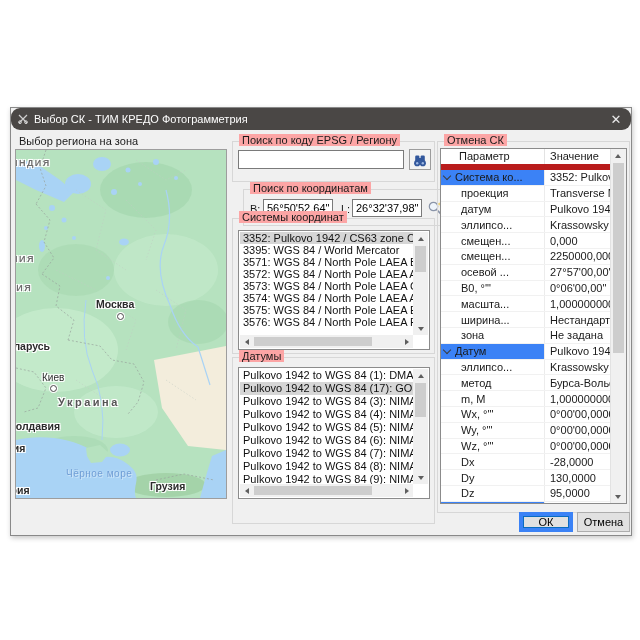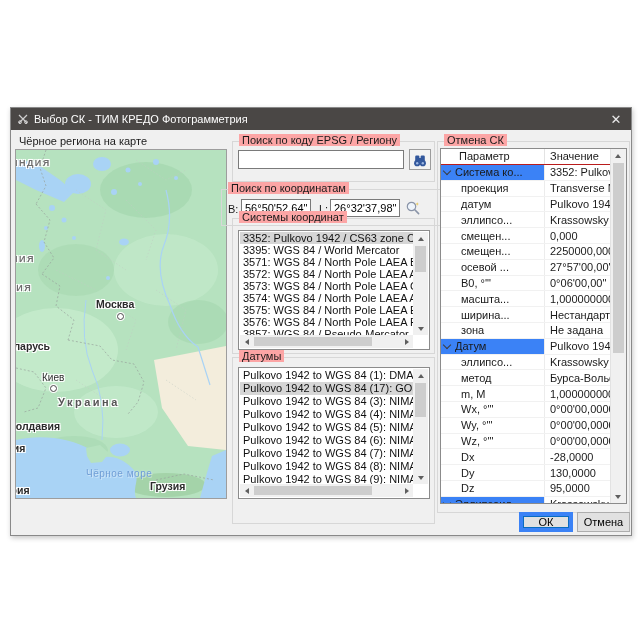--- a/index.html
+++ b/index.html
@@ -3,21 +3,21 @@
 <meta charset="utf-8">
 <style>
   html,body{margin:0;padding:0;}
   .canvas{position:relative;width:640px;height:640px;background:#ffffff;
     font-family:"Liberation Sans",sans-serif;overflow:hidden;color:#1a1a1a;}
 
   
   .dialog{position:absolute;left:10px;top:107px;width:620px;height:427px;
     background:#f0f0f0;border:1px solid #898989;box-shadow:1px 2px 5px rgba(0,0,0,.22);}
   .titlebar{position:absolute;left:0;top:0;right:0;height:22px;background:#4a4745;
-    display:flex;align-items:center;padding-left:6px;box-sizing:border-box;}
+    display:flex;align-items:center;padding-left:6px;box-sizing:border-box;border-radius:9px;}
   .title-text{color:#ffffff;font-size:11px;margin-left:5px;white-space:nowrap;}
   .close-btn{margin-left:auto;width:30px;height:22px;display:flex;align-items:center;
     justify-content:center;color:#e9e9e9;font-size:13px;cursor:default;}
 
   .section-label{position:absolute;font-size:11px;color:#1a1a1a;white-space:nowrap;}
 
   
   .group{position:absolute;border:1px solid #d7d7d7;background:transparent;box-sizing:border-box;}
   .legend{position:absolute;top:-8px;left:6px;background:#fca5a5;padding:0 3px;
     font-size:11px;color:#1a1a1a;white-space:nowrap;}
@@ -26,21 +26,21 @@
   .map{position:absolute;left:4px;top:41px;width:210px;height:348px;border:1px solid #9d9d9d;
     overflow:hidden;background:#b6e2bf;}
   .map svg{position:absolute;left:0;top:0;}
   .mlab{position:absolute;white-space:nowrap;
     text-shadow:1px 1px 0 #fff,-1px -1px 0 #fff,1px -1px 0 #fff,-1px 1px 0 #fff,0 0 2px #fff;}
   .m-country{font-size:9px;letter-spacing:1.5px;color:#6d6d6d;font-weight:600;}
   .m-country-big{font-size:11px;letter-spacing:2.5px;color:#555;font-weight:700;}
   .m-city{font-size:10px;color:#2e2e2e;}
   .m-city-bold{font-size:10.5px;color:#2b2b2b;font-weight:700;}
   .m-sea{font-size:10px;color:#6f9ed6;letter-spacing:.5px;
-    text-shadow:0 0 2px #cfe4f7,1px 1px 0 rgba(255,255,255,.4);margin-left:20px;}
+    text-shadow:0 0 2px #cfe4f7,1px 1px 0 rgba(255,255,255,.4);}
   .m-marker{position:absolute;width:5px;height:5px;border:1.5px solid #4a4a4a;border-radius:50%;
     background:#fff;box-shadow:0 0 0 1px #fff;}
 
   
   .tbox{position:absolute;background:#fff;border:1px solid #7a7a7a;font-size:11px;
     font-family:"Liberation Sans",sans-serif;padding:0 3px;box-sizing:border-box;}
   .icon-btn{position:absolute;background:#f3f3f3;border:1px solid #9c9c9c;display:flex;
     align-items:center;justify-content:center;box-sizing:border-box;}
   .flat-icon{position:absolute;display:flex;align-items:center;justify-content:center;}
 
@@ -64,21 +64,21 @@
   .tri{width:0;height:0;}
   .tri-up{border-left:3px solid transparent;border-right:3px solid transparent;border-bottom:4px solid #5e5e5e;}
   .tri-down{border-left:3px solid transparent;border-right:3px solid transparent;border-top:4px solid #5e5e5e;}
   .tri-left{border-top:3px solid transparent;border-bottom:3px solid transparent;border-right:4px solid #5e5e5e;}
   .tri-right{border-top:3px solid transparent;border-bottom:3px solid transparent;border-left:4px solid #5e5e5e;}
 
   
   .ptable{position:absolute;left:2px;top:6px;width:187px;height:356px;background:#fff;
     border:1px solid #8b8b8b;box-sizing:border-box;overflow:hidden;}
   .ptable-content{position:absolute;left:0;top:0;right:15px;bottom:0;overflow:hidden;}
-  .phead{display:flex;height:15px;border-bottom:1px solid #b91c1c;}
+  .phead{display:flex;height:15px;border-bottom:6px solid #b91c1c;}
   .phead .hc1{width:104px;padding-left:18px;font-size:11px;line-height:15px;
     border-right:1px solid #e3e3e3;box-sizing:border-box;color:#1a1a1a;}
   .phead .hc2{flex:1;padding-left:5px;font-size:11px;line-height:15px;color:#1a1a1a;}
   .trow{display:flex;height:14.8px;border-bottom:1px solid #f1f1f1;}
   .pcell{width:104px;box-sizing:border-box;border-right:1px solid #ececec;font-size:11px;
     line-height:14px;white-space:nowrap;overflow:hidden;display:flex;align-items:center;}
   .pcell.child{padding-left:20px;}
   .pcell.parent{background:#3b82f6;}
   .vcell{flex:1;font-size:11px;line-height:14px;padding-left:5px;white-space:nowrap;
     overflow:hidden;display:flex;align-items:center;}
@@ -95,21 +95,21 @@
     <div class="titlebar">
       <svg width="12" height="12" viewBox="0 0 12 12">
         <path d="M2 2 L10 10 M10 2 L2 10" stroke="#cfcfcf" stroke-width="1.2" fill="none"></path>
         <circle cx="3" cy="9.2" r="1.4" fill="none" stroke="#cfcfcf" stroke-width="1"></circle>
         <circle cx="9" cy="9.2" r="1.4" fill="none" stroke="#cfcfcf" stroke-width="1"></circle>
       </svg>
       <span class="title-text">Выбор СК -  ТИМ КРЕДО Фотограмметрия</span>
       <span class="close-btn">✕</span>
     </div>
 
-    <span class="section-label" style="left:8px;top:27px;">Чёрное региона на карте</span>
+    <span class="section-label" style="left:8px;top:27px;">Выбор региона на зона</span>
     <div class="map" id="map">
       <svg width="210" height="348" viewBox="0 0 210 348">
         <rect x="0" y="0" width="210" height="348" fill="#b6e2bf"></rect>
         <ellipse cx="40" cy="200" rx="62" ry="42" fill="#c7ecce" opacity="0.75"></ellipse>
         <ellipse cx="150" cy="120" rx="52" ry="36" fill="#c3e9ca" opacity="0.7"></ellipse>
         <ellipse cx="100" cy="262" rx="42" ry="26" fill="#c7ecce" opacity="0.6"></ellipse>
         <ellipse cx="130" cy="40" rx="46" ry="28" fill="#a6d8b0" opacity="0.8"></ellipse>
         <ellipse cx="60" cy="120" rx="38" ry="26" fill="#abdbb4" opacity="0.8"></ellipse>
         <ellipse cx="182" cy="172" rx="30" ry="22" fill="#a6d8b0" opacity="0.7"></ellipse>
         <ellipse cx="58" cy="300" rx="34" ry="14" fill="#aadab3" opacity="0.7"></ellipse>
@@ -189,21 +189,21 @@
           <rect x="8.6" y="3.5" width="4.2" height="6" rx="1.2" fill="#33589d"></rect>
           <rect x="6.8" y="6" width="2.4" height="3.4" fill="#33589d"></rect>
           <circle cx="5.2" cy="11.2" r="3.1" fill="#33589d"></circle>
           <circle cx="10.8" cy="11.2" r="3.1" fill="#33589d"></circle>
           <circle cx="5.2" cy="11.2" r="1.2" fill="#9db8e2"></circle>
           <circle cx="10.8" cy="11.2" r="1.2" fill="#9db8e2"></circle>
         </svg>
       </div>
     </div>
 
-    <div class="group" style="left:210px;top:81px;width:222px;height:37px;">
+    <div class="group" style="left:232px;top:81px;width:222px;height:37px;">
       <span class="legend">Поиск по координатам</span>
       <span class="section-label" style="left:6px;top:13px;">B:</span>
       <input class="tbox" style="left: 19px; top: 9px; width: 70px; height: 18px;" type="text" value="56°50'52,64&quot;">
       <span class="section-label" style="left:97px;top:13px;">L:</span>
       <input class="tbox" style="left: 108px; top: 9px; width: 70px; height: 18px;" type="text" value="26°32'37,98&quot;">
       <div class="flat-icon" style="left:182px;top:9px;width:18px;height:18px;">
         <svg width="16" height="16" viewBox="0 0 16 16">
           <circle cx="6.5" cy="6.5" r="4.2" fill="#eef4fb" stroke="#8a94a8" stroke-width="1.2"></circle>
           <line x1="9.8" y1="9.8" x2="13.6" y2="13.6" stroke="#8a94a8" stroke-width="1.6" stroke-linecap="round"></line>
           <path d="M12.2 2.2 l0.5 1.3 1.3 0.5 -1.3 0.5 -0.5 1.3 -0.5 -1.3 -1.3 -0.5 1.3 -0.5 Z" fill="#e8c75a"></path>
@@ -216,21 +216,20 @@
       <div class="list" style="left:5px;top:11px;width:192px;height:120px;">
         <div class="list-rows" id="cs-rows">
             <div class="lrow sel">3352: Pulkovo 1942 / CS63 zone C2</div>
             <div class="lrow">3395: WGS 84 / World Mercator</div>
             <div class="lrow">3571: WGS 84 / North Pole LAEA Bering Sea</div>
             <div class="lrow">3572: WGS 84 / North Pole LAEA Alaska</div>
             <div class="lrow">3573: WGS 84 / North Pole LAEA Canada</div>
             <div class="lrow">3574: WGS 84 / North Pole LAEA Atlantic</div>
             <div class="lrow">3575: WGS 84 / North Pole LAEA Europe</div>
             <div class="lrow">3576: WGS 84 / North Pole LAEA Russia</div>
-            <div class="lrow">3857: WGS 84 / Pseudo-Mercator</div>
           </div>
         <div class="vscroll">
           <div class="sb-btn" style="top:0;">
               <span class="tri tri-up"></span>
             </div>
           <div class="sb-thumb" style="left:2px;right:2px;top:14px;height:26px;"></div>
           <div class="sb-btn" style="bottom:0;">
               <span class="tri tri-down"></span>
             </div>
         </div>

